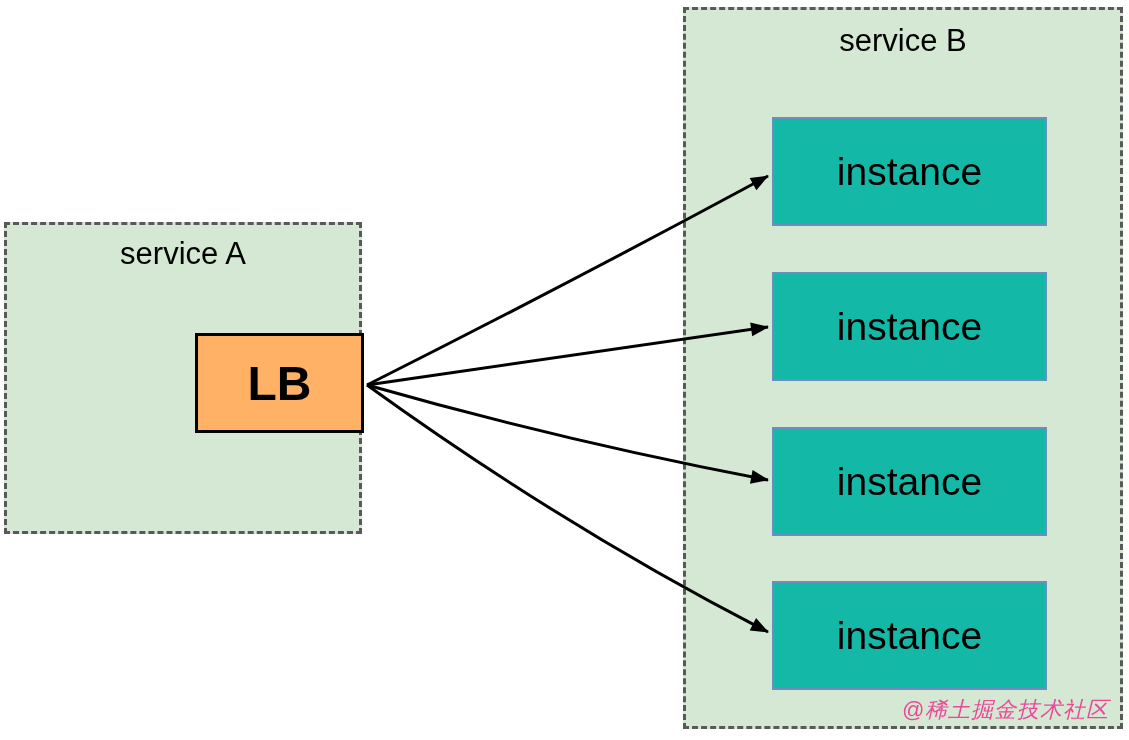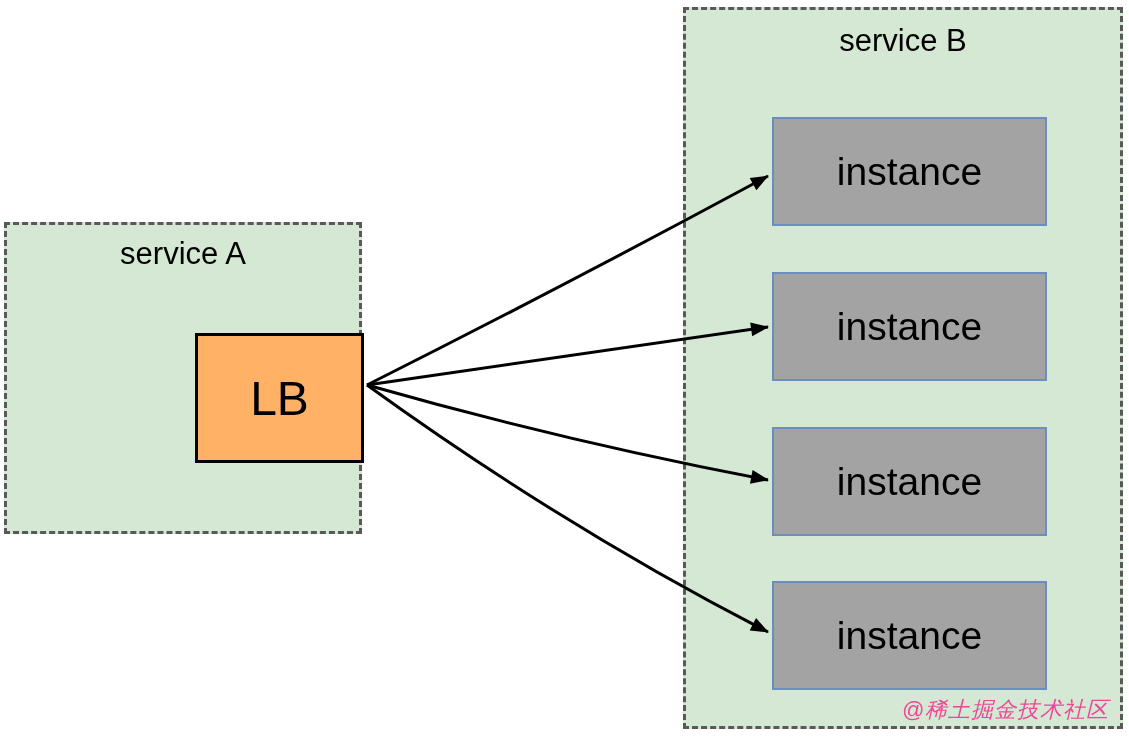--- a/index.html
+++ b/index.html
@@ -27,37 +27,38 @@
     color: #000000;
     font-size: 31px;
     line-height: 1.1;
     white-space: nowrap;
   }
   .group-a .group-label { top: 12px; }
   .group-b .group-label { top: 14px; }
   .lb-box {
     position: absolute;
     left: 195px; top: 333px;
-    width: 169px; height: 130px;
+    width: 169px; height: 100px;
     box-sizing: border-box;
     background: #ffb166;
     border: 3px solid #000000;
     display: flex;
     align-items: center;
     justify-content: center;
     font-size: 48px;
     color: #000000;
     z-index: 2;
+    font-weight: bold;
   }
   .instance {
     position: absolute;
     left: 772px;
     width: 275px; height: 109px;
     box-sizing: border-box;
-    background: #a3a3a3;
+    background: #14b8a6;
     border: 2.5px solid #6c8ebf;
     display: flex;
     align-items: center;
     justify-content: center;
     font-size: 39px;
     color: #000000;
     z-index: 2;
   }
   .instance-1 { top: 117px; }
   .instance-2 { top: 272px; }

